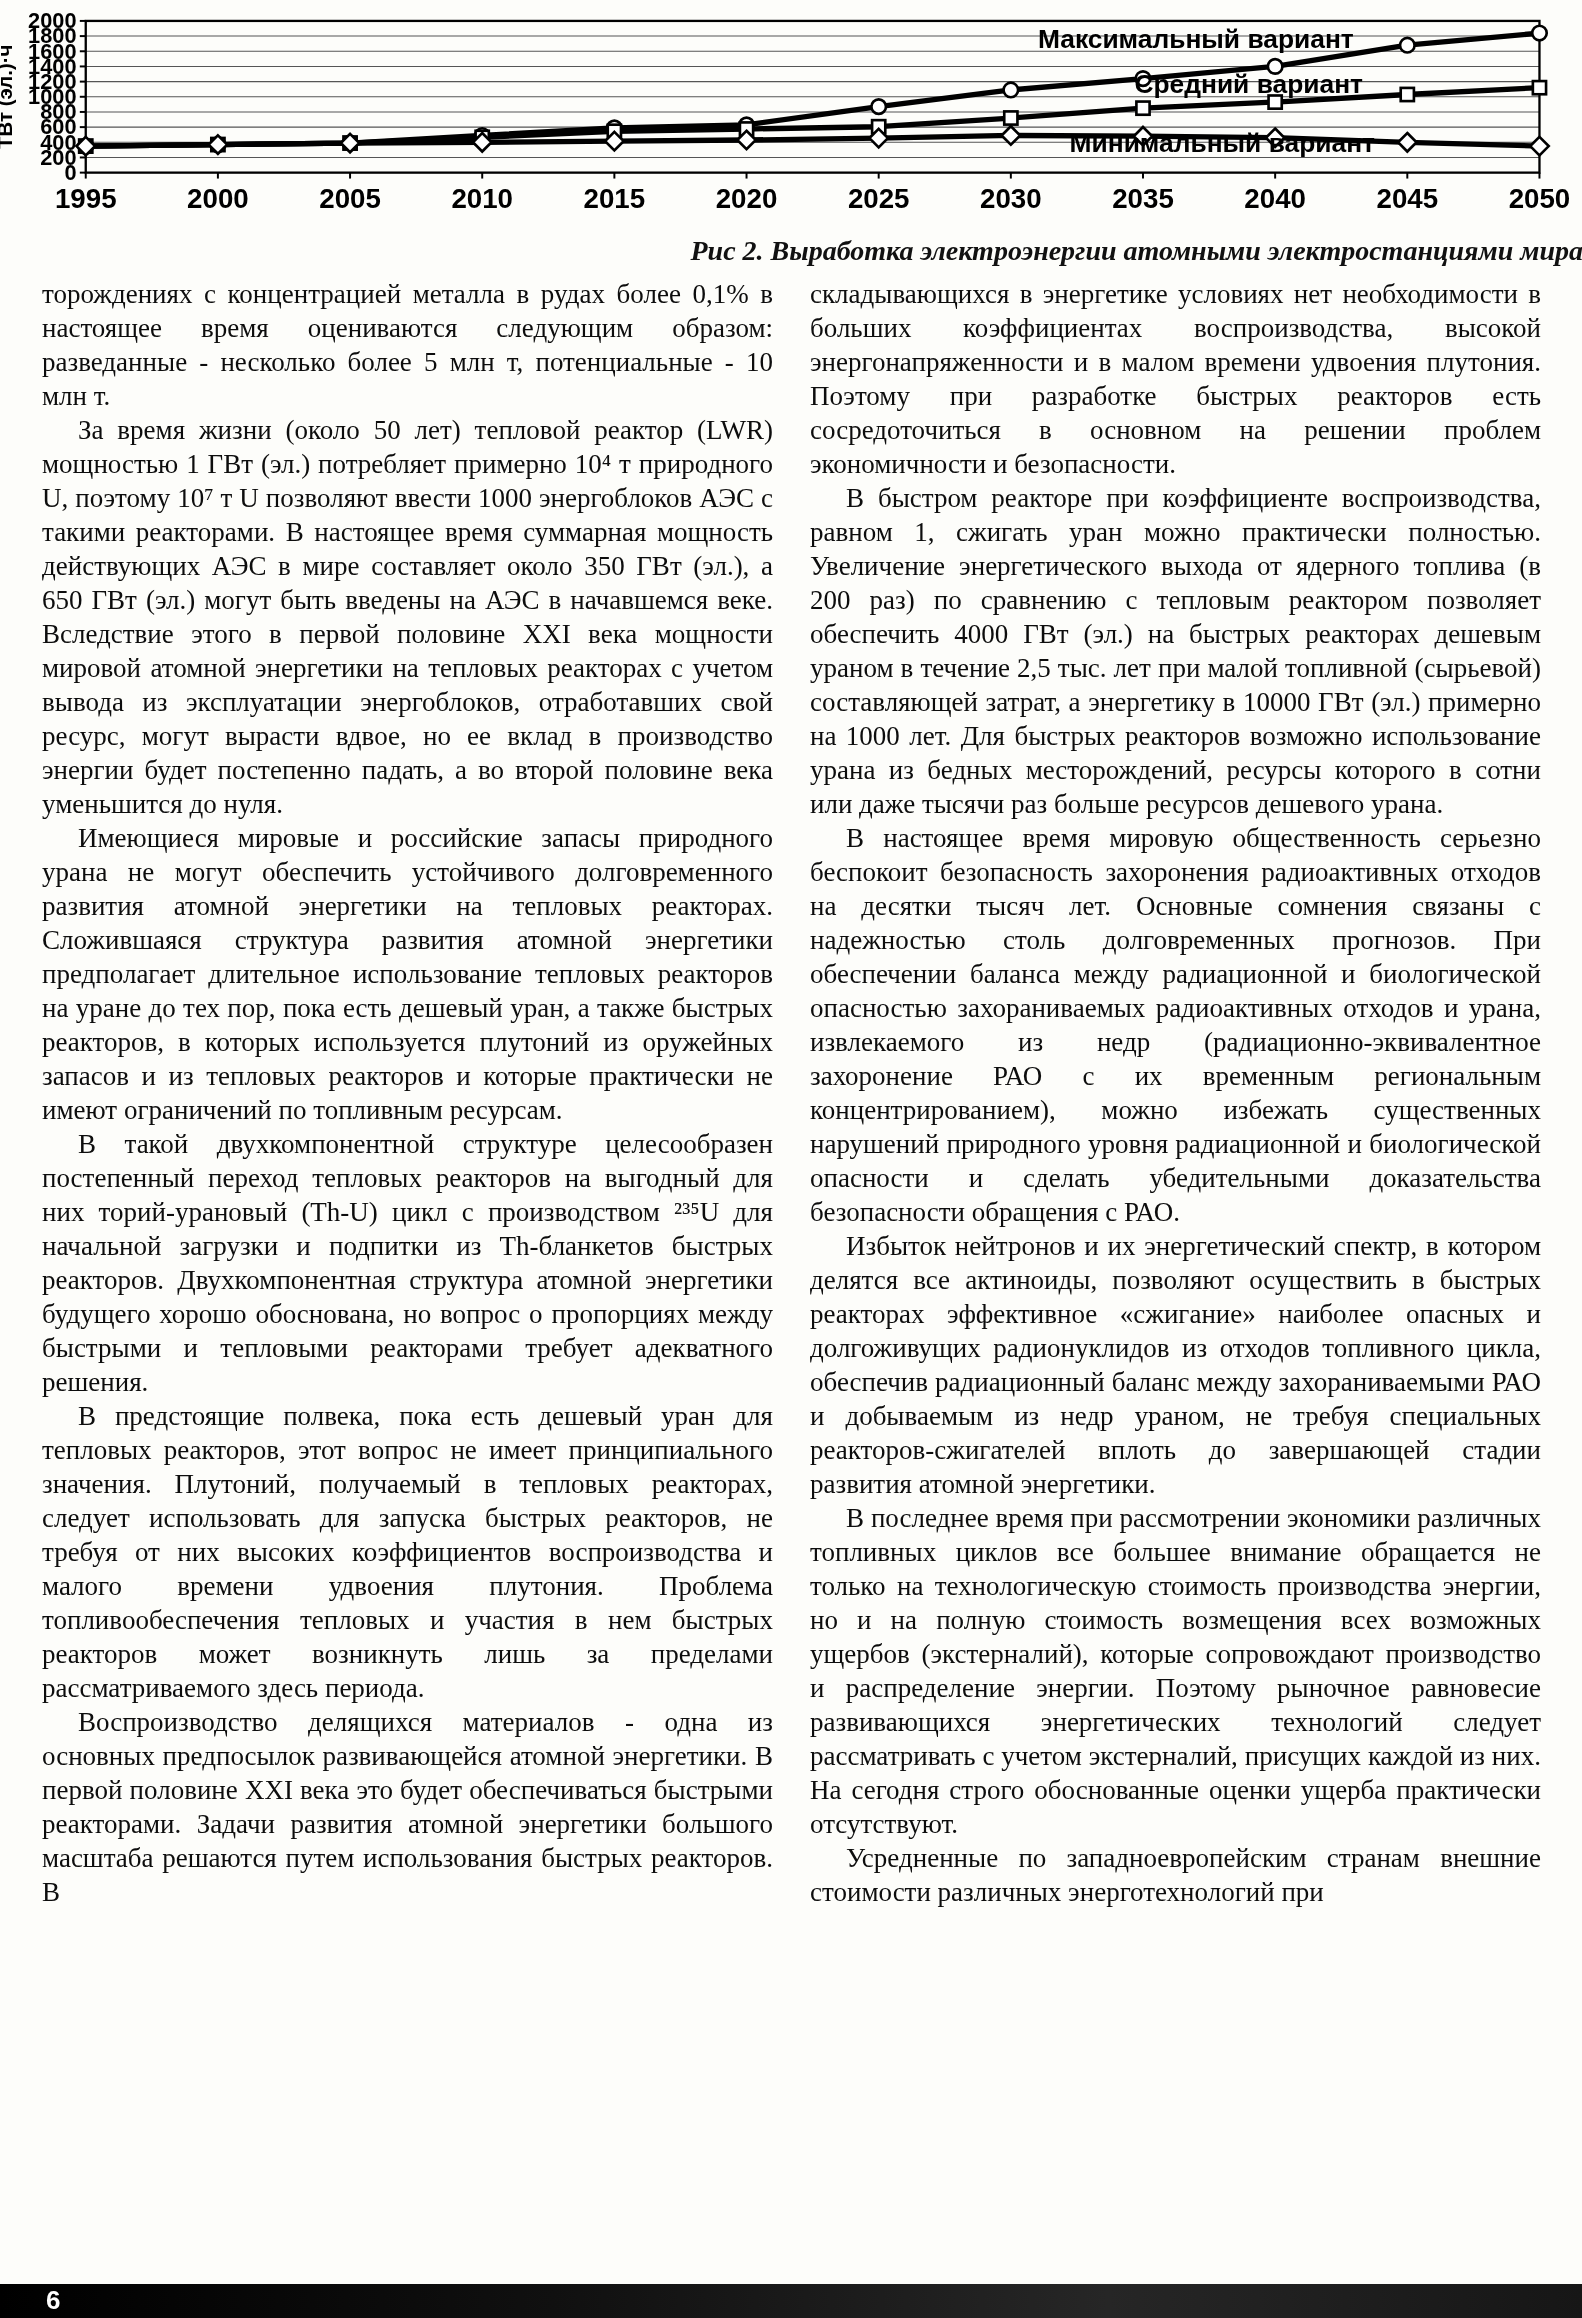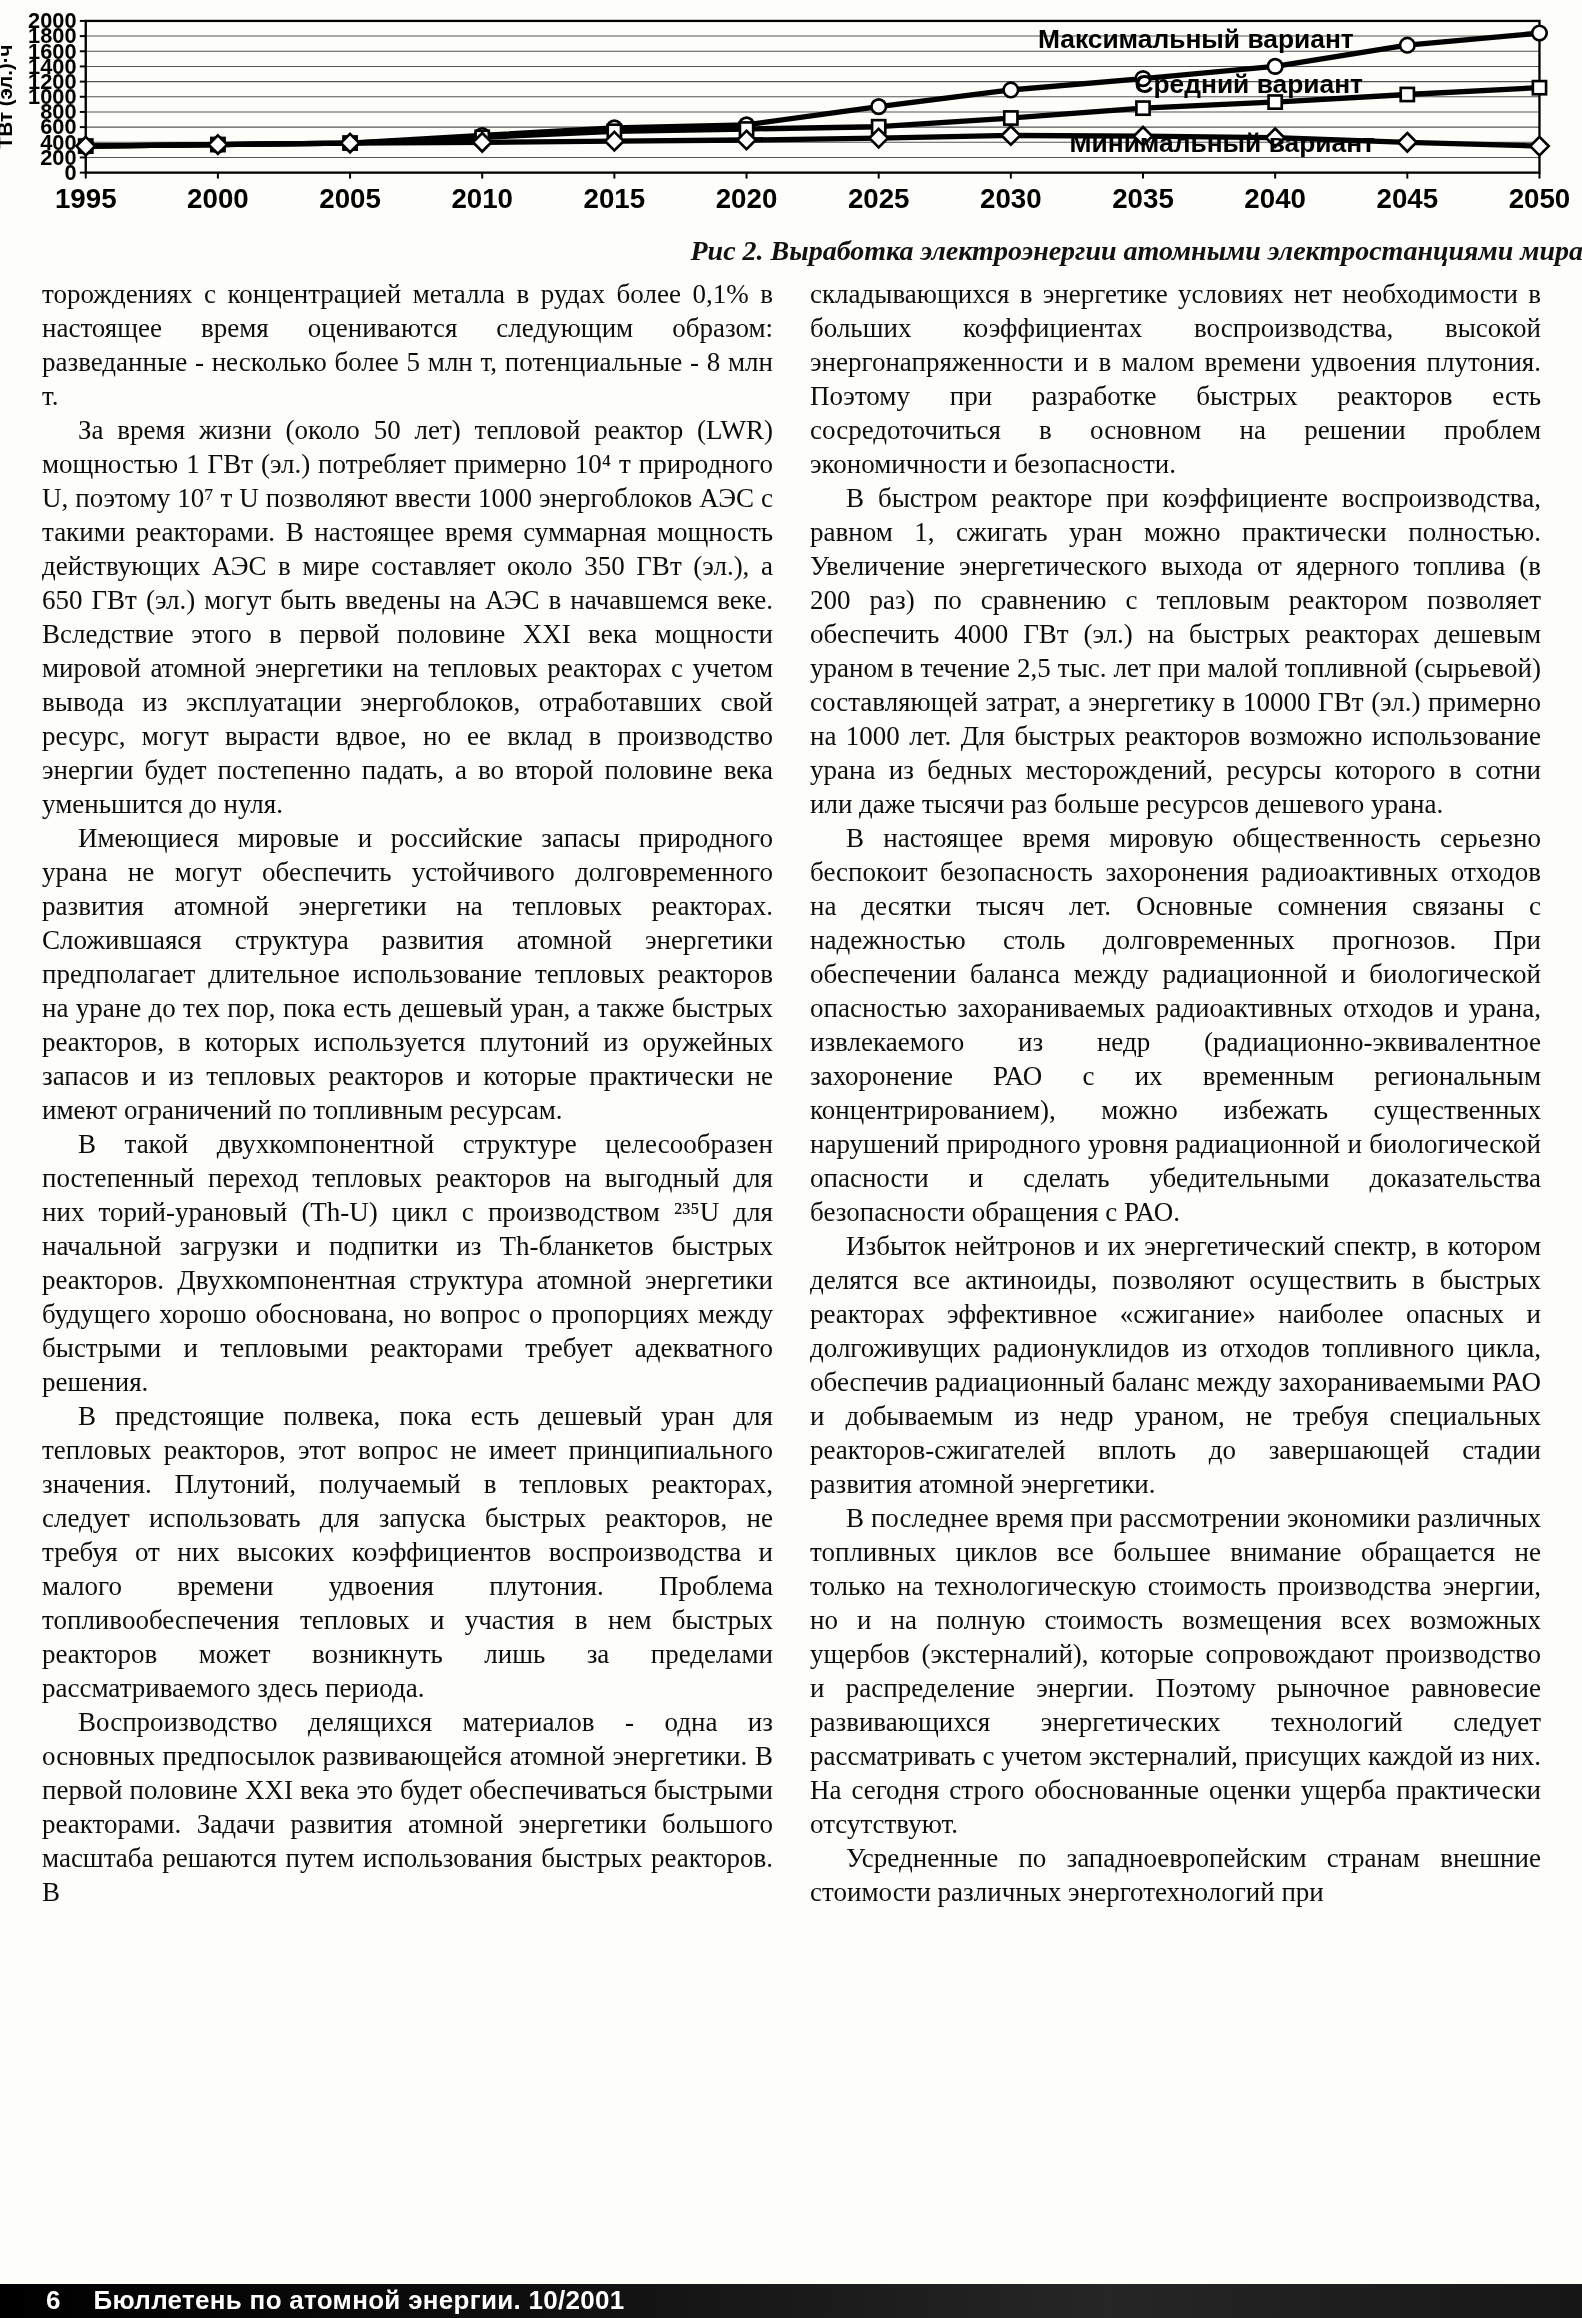--- a/index.html
+++ b/index.html
@@ -139,36 +139,35 @@
         <text x="1813.0545454545456" y="59.400000000000006" text-anchor="middle" font-size="40" font-weight="bold" font-family="&quot;Liberation Sans&quot;,sans-serif">Максимальный вариант</text>
         <text x="1893.2" y="127.825" text-anchor="middle" font-size="40" font-weight="bold" font-family="&quot;Liberation Sans&quot;,sans-serif">Средний вариант</text>
         <text x="1853.1272727272728" y="216.375" text-anchor="middle" font-size="40" font-weight="bold" font-family="&quot;Liberation Sans&quot;,sans-serif">Минимальный вариант</text>
       </svg>
     </div>
 
   <div class="caption">Рис 2. Выработка электроэнергии атомными электростанциями мира</div>
 
   <div class="columns">
     <div class="col">
-        <p class="noindent">торождениях с концентрацией металла в рудах более 0,1% в настоящее время оцениваются следующим образом: разведанные - несколько более 5 млн т, потенциальные - 8 млн т.</p>
+        <p class="noindent">торождениях с концентрацией металла в рудах более 0,1% в настоящее время оцениваются следующим образом: разведанные - несколько более 5 млн т, потенциальные - 10 млн т.</p>
         <p>За время жизни (около 50 лет) тепловой реактор (LWR) мощностью 1 ГВт (эл.) потребляет примерно 10⁴ т природного U, поэтому 10⁷ т U позволяют ввести 1000 энергоблоков АЭС с такими реакторами. В настоящее время суммарная мощность действующих АЭС в мире составляет около 350 ГВт (эл.), а 650 ГВт (эл.) могут быть введены на АЭС в начавшемся веке. Вследствие этого в первой половине XXI века мощности мировой атомной энергетики на тепловых реакторах с учетом вывода из эксплуатации энергоблоков, отработавших свой ресурс, могут вырасти вдвое, но ее вклад в производство энергии будет постепенно падать, а во второй половине века уменьшится до нуля.</p>
         <p>Имеющиеся мировые и российские запасы природного урана не могут обеспечить устойчивого долговременного развития атомной энергетики на тепловых реакторах. Сложившаяся структура развития атомной энергетики предполагает длительное использование тепловых реакторов на уране до тех пор, пока есть дешевый уран, а также быстрых реакторов, в которых используется плутоний из оружейных запасов и из тепловых реакторов и которые практически не имеют ограничений по топливным ресурсам.</p>
         <p>В такой двухкомпонентной структуре целесообразен постепенный переход тепловых реакторов на выгодный для них торий-урановый (Th-U) цикл с производством ²³⁵U для начальной загрузки и подпитки из Th-бланкетов быстрых реакторов. Двухкомпонентная структура атомной энергетики будущего хорошо обоснована, но вопрос о пропорциях между быстрыми и тепловыми реакторами требует адекватного решения.</p>
         <p>В предстоящие полвека, пока есть дешевый уран для тепловых реакторов, этот вопрос не имеет принципиального значения. Плутоний, получаемый в тепловых реакторах, следует использовать для запуска быстрых реакторов, не требуя от них высоких коэффициентов воспроизводства и малого времени удвоения плутония. Проблема топливообеспечения тепловых и участия в нем быстрых реакторов может возникнуть лишь за пределами рассматриваемого здесь периода.</p>
         <p>Воспроизводство делящихся материалов - одна из основных предпосылок развивающейся атомной энергетики. В первой половине XXI века это будет обеспечиваться быстрыми реакторами. Задачи развития атомной энергетики большого масштаба решаются путем использования быстрых реакторов. В</p>
       </div>
     <div class="col">
         <p class="noindent">складывающихся в энергетике условиях нет необходимости в больших коэффициентах воспроизводства, высокой энергонапряженности и в малом времени удвоения плутония. Поэтому при разработке быстрых реакторов есть сосредоточиться в основном на решении проблем экономичности и безопасности.</p>
         <p>В быстром реакторе при коэффициенте воспроизводства, равном 1, сжигать уран можно практически полностью. Увеличение энергетического выхода от ядерного топлива (в 200 раз) по сравнению с тепловым реактором позволяет обеспечить 4000 ГВт (эл.) на быстрых реакторах дешевым ураном в течение 2,5 тыс. лет при малой топливной (сырьевой) составляющей затрат, а энергетику в 10000 ГВт (эл.) примерно на 1000 лет. Для быстрых реакторов возможно использование урана из бедных месторождений, ресурсы которого в сотни или даже тысячи раз больше ресурсов дешевого урана.</p>
         <p>В настоящее время мировую общественность серьезно беспокоит безопасность захоронения радиоактивных отходов на десятки тысяч лет. Основные сомнения связаны с надежностью столь долговременных прогнозов. При обеспечении баланса между радиационной и биологической опасностью захораниваемых радиоактивных отходов и урана, извлекаемого из недр (радиационно-эквивалентное захоронение РАО с их временным региональным концентрированием), можно избежать существенных нарушений природного уровня радиационной и биологической опасности и сделать убедительными доказательства безопасности обращения с РАО.</p>
         <p>Избыток нейтронов и их энергетический спектр, в котором делятся все актиноиды, позволяют осуществить в быстрых реакторах эффективное «сжигание» наиболее опасных и долгоживущих радионуклидов из отходов топливного цикла, обеспечив радиационный баланс между захораниваемыми РАО и добываемым из недр ураном, не требуя специальных реакторов-сжигателей вплоть до завершающей стадии развития атомной энергетики.</p>
         <p>В последнее время при рассмотрении экономики различных топливных циклов все большее внимание обращается не только на технологическую стоимость производства энергии, но и на полную стоимость возмещения всех возможных ущербов (экстерналий), которые сопровождают производство и распределение энергии. Поэтому рыночное равновесие развивающихся энергетических технологий следует рассматривать с учетом экстерналий, присущих каждой из них. На сегодня строго обоснованные оценки ущерба практически отсутствуют.</p>
         <p>Усредненные по западноевропейским странам внешние стоимости различных энерготехнологий при</p>
       </div>
   </div>
 
   <div class="footer">
     <span class="num">6</span>
-    <span class="title">Бюллетень по атомной энергии. 10/2001</span>
   </div>
 
 </div>
 
 
 </body></html>

